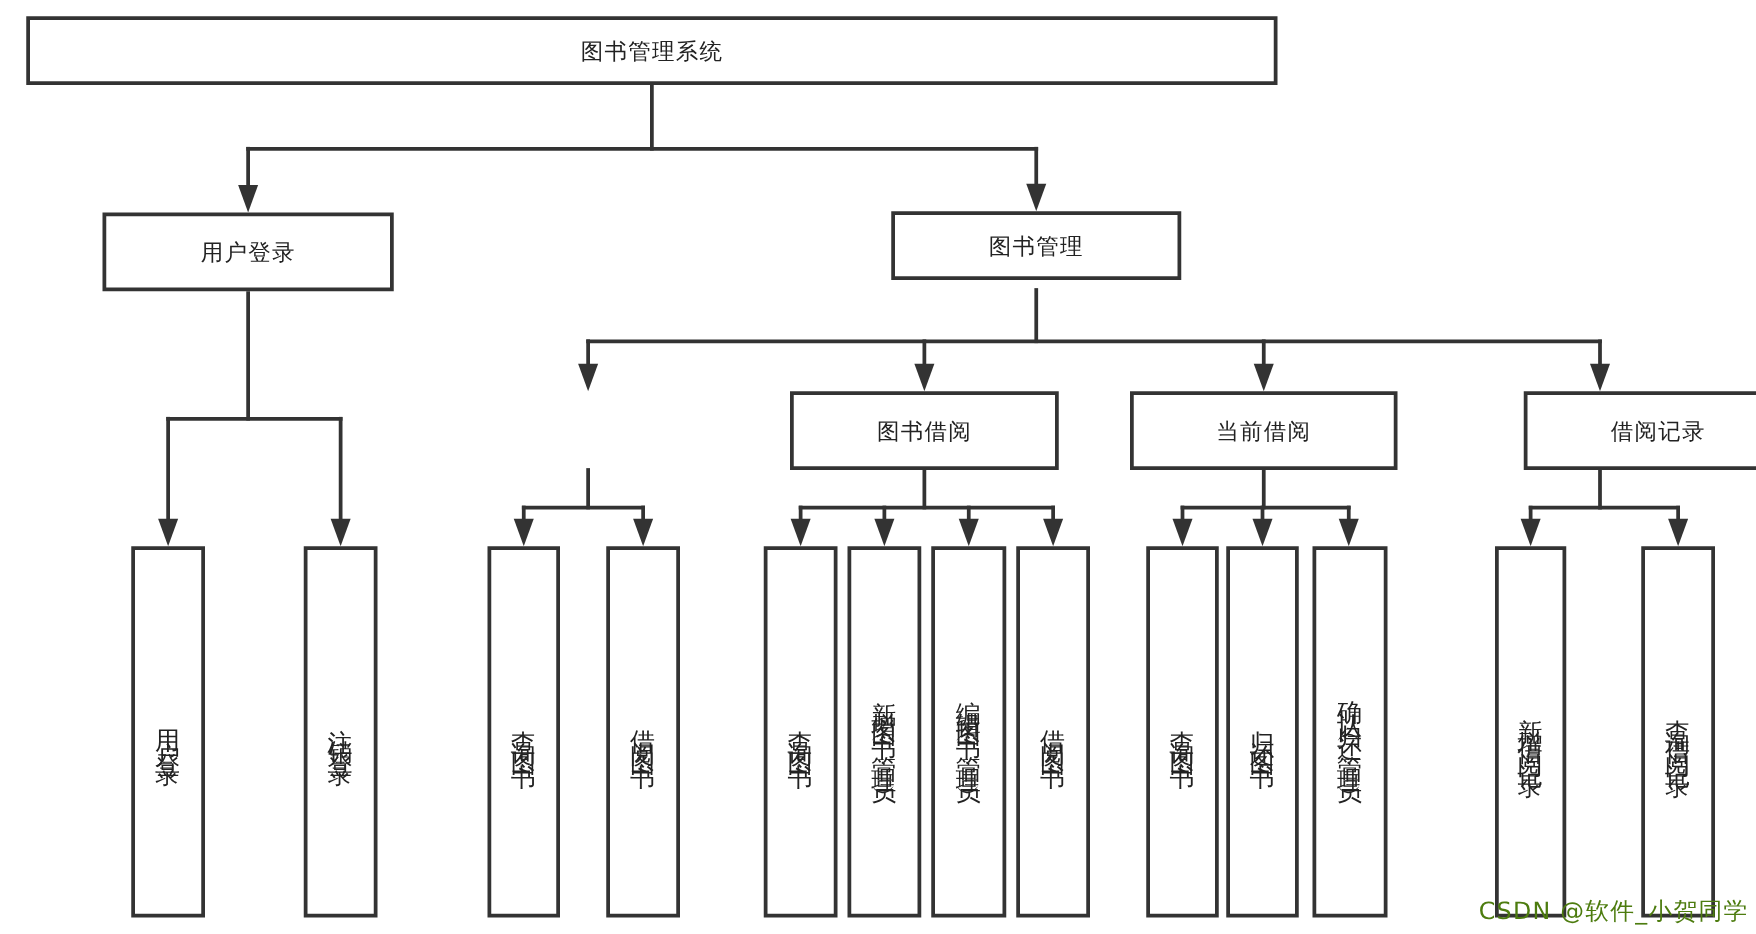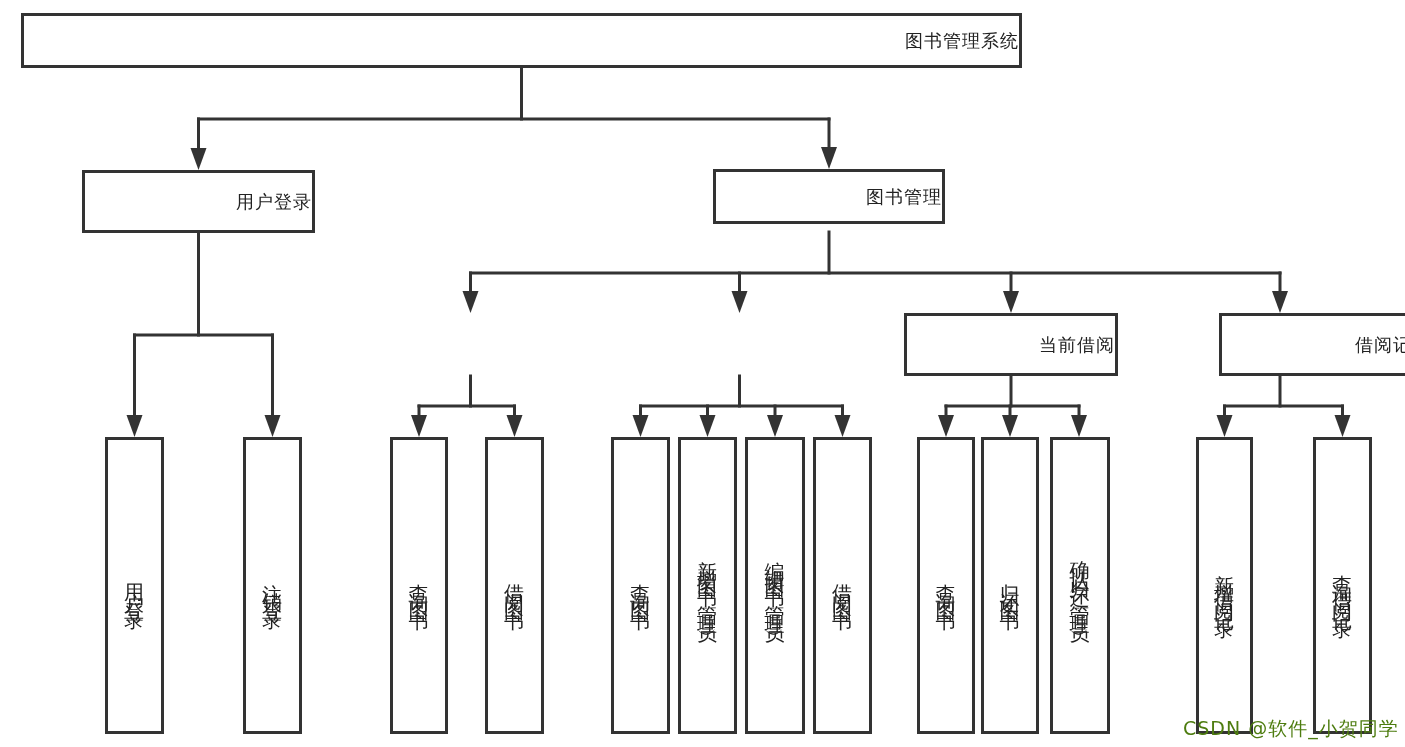--- a/index.html
+++ b/index.html
@@ -23,21 +23,21 @@
   .node {
     position: absolute;
     background: #ffffff;
     border: 3px solid #333333;
     display: flex;
     align-items: center;
     justify-content: center;
     color: #222222;
   }
 
-  .h-node  { font-size: 18px; letter-spacing: 1px; justify-content: flex-end; }
+  .h-node  { font-size: 18px; letter-spacing: 1px; }
 
   .leaf span {
     writing-mode: vertical-rl;
     text-orientation: mixed;
     font-size: 20px;
     letter-spacing: 9px;
     line-height: 1;
     white-space: nowrap;
   }
 
@@ -126,20 +126,23 @@
     <span>图书管理系统</span>
   </div>
 
   <div class="node h-node" style="left:82px;top:170px;width:233px;height:63px">
     <span>用户登录</span>
   </div>
   <div class="node h-node" style="left:713px;top:169px;width:232px;height:55px">
     <span>图书管理</span>
   </div>
 
+  <div class="node h-node" style="left:632px;top:313px;width:215px;height:63px">
+    <span>图书借阅</span>
+  </div>
   <div class="node h-node" style="left:904px;top:313px;width:214px;height:63px">
     <span>当前借阅</span>
   </div>
   <div class="node h-node" style="left:1219px;top:313px;width:215px;height:63px">
     <span>借阅记录</span>
   </div>
 
   <div class="node leaf" style="left:105px;top:437px;width:59px;height:297px">
     <span>用户登录</span>
   </div>

